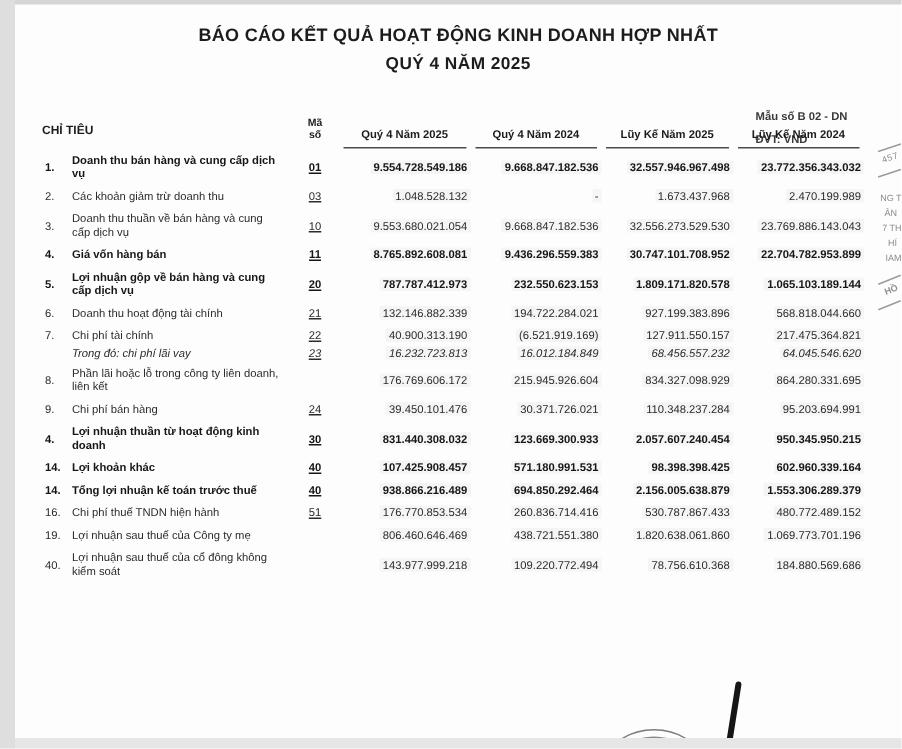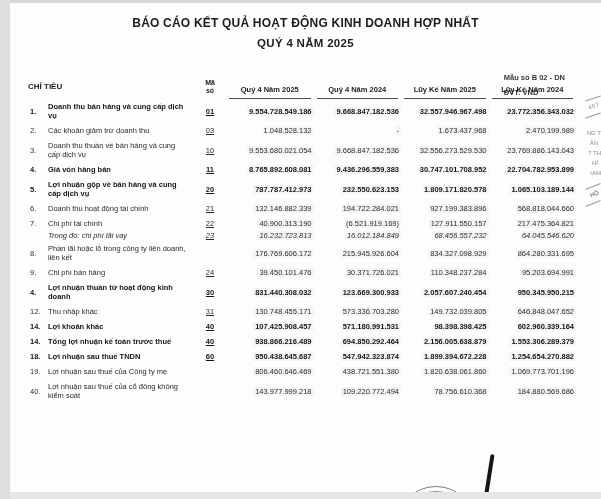--- a/index.html
+++ b/index.html
@@ -206,55 +206,46 @@
         </tr>
         <tr class="row bold">
           <td class="stt">4.</td>
           <td class="label">Lợi nhuận thuần từ hoạt động kinh doanh</td>
           <td class="code">30</td>
           <td class="val"><span class="numbox">831.440.308.032</span></td>
           <td class="val"><span class="numbox">123.669.300.933</span></td>
           <td class="val"><span class="numbox">2.057.607.240.454</span></td>
           <td class="val"><span class="numbox">950.345.950.215</span></td>
         </tr>
-        <tr class="row normal">
-          <td class="stt">12.</td>
-          <td class="label">Thu nhập khác</td>
-          <td class="code">31</td>
-          <td class="val"><span class="numbox">130.748.455.171</span></td>
-          <td class="val"><span class="numbox">573.336.703.280</span></td>
-          <td class="val"><span class="numbox">149.732.039.805</span></td>
-          <td class="val"><span class="numbox">646.848.047.652</span></td>
-        </tr>
         <tr class="row bold">
           <td class="stt">14.</td>
           <td class="label">Lợi khoản khác</td>
           <td class="code">40</td>
           <td class="val"><span class="numbox">107.425.908.457</span></td>
           <td class="val"><span class="numbox">571.180.991.531</span></td>
           <td class="val"><span class="numbox">98.398.398.425</span></td>
           <td class="val"><span class="numbox">602.960.339.164</span></td>
         </tr>
         <tr class="row bold">
           <td class="stt">14.</td>
           <td class="label">Tổng lợi nhuận kế toán trước thuế</td>
           <td class="code">40</td>
           <td class="val"><span class="numbox">938.866.216.489</span></td>
           <td class="val"><span class="numbox">694.850.292.464</span></td>
           <td class="val"><span class="numbox">2.156.005.638.879</span></td>
           <td class="val"><span class="numbox">1.553.306.289.379</span></td>
         </tr>
-        <tr class="row bold">
-          <td class="stt">18.</td>
-          <td class="label">Lợi nhuận sau thuế TNDN</td>
-          <td class="code">60</td>
-          <td class="val"><span class="numbox">950.438.645.687</span></td>
-          <td class="val"><span class="numbox">547.942.323.874</span></td>
-          <td class="val"><span class="numbox">1.899.394.672.228</span></td>
-          <td class="val"><span class="numbox">1.254.654.270.882</span></td>
+        <tr class="row normal">
+          <td class="stt">16.</td>
+          <td class="label">Chi phí thuế TNDN hiện hành</td>
+          <td class="code">51</td>
+          <td class="val"><span class="numbox">176.770.853.534</span></td>
+          <td class="val"><span class="numbox">260.836.714.416</span></td>
+          <td class="val"><span class="numbox">530.787.867.433</span></td>
+          <td class="val"><span class="numbox">480.772.489.152</span></td>
         </tr>
         <tr class="row normal">
           <td class="stt">19.</td>
           <td class="label">Lợi nhuận sau thuế của Công ty mẹ</td>
           <td class="code"></td>
           <td class="val"><span class="numbox">806.460.646.469</span></td>
           <td class="val"><span class="numbox">438.721.551.380</span></td>
           <td class="val"><span class="numbox">1.820.638.061.860</span></td>
           <td class="val"><span class="numbox">1.069.773.701.196</span></td>
         </tr>

